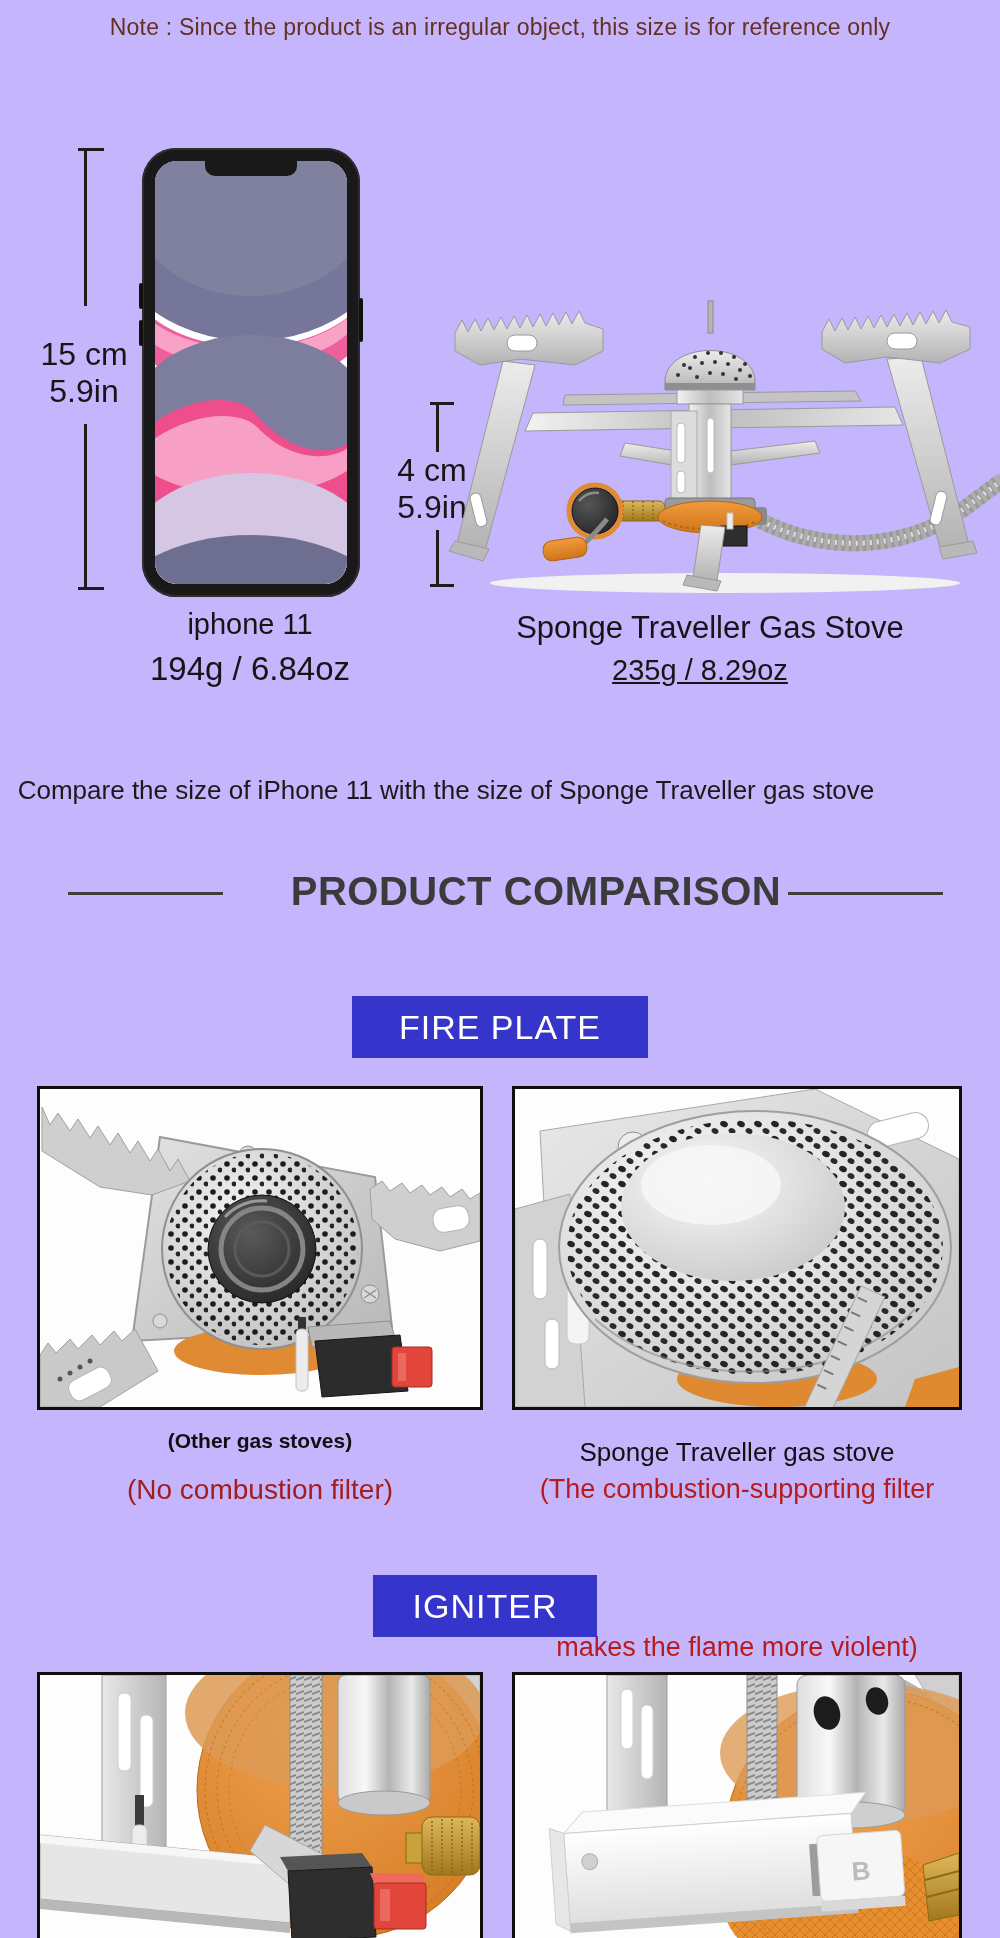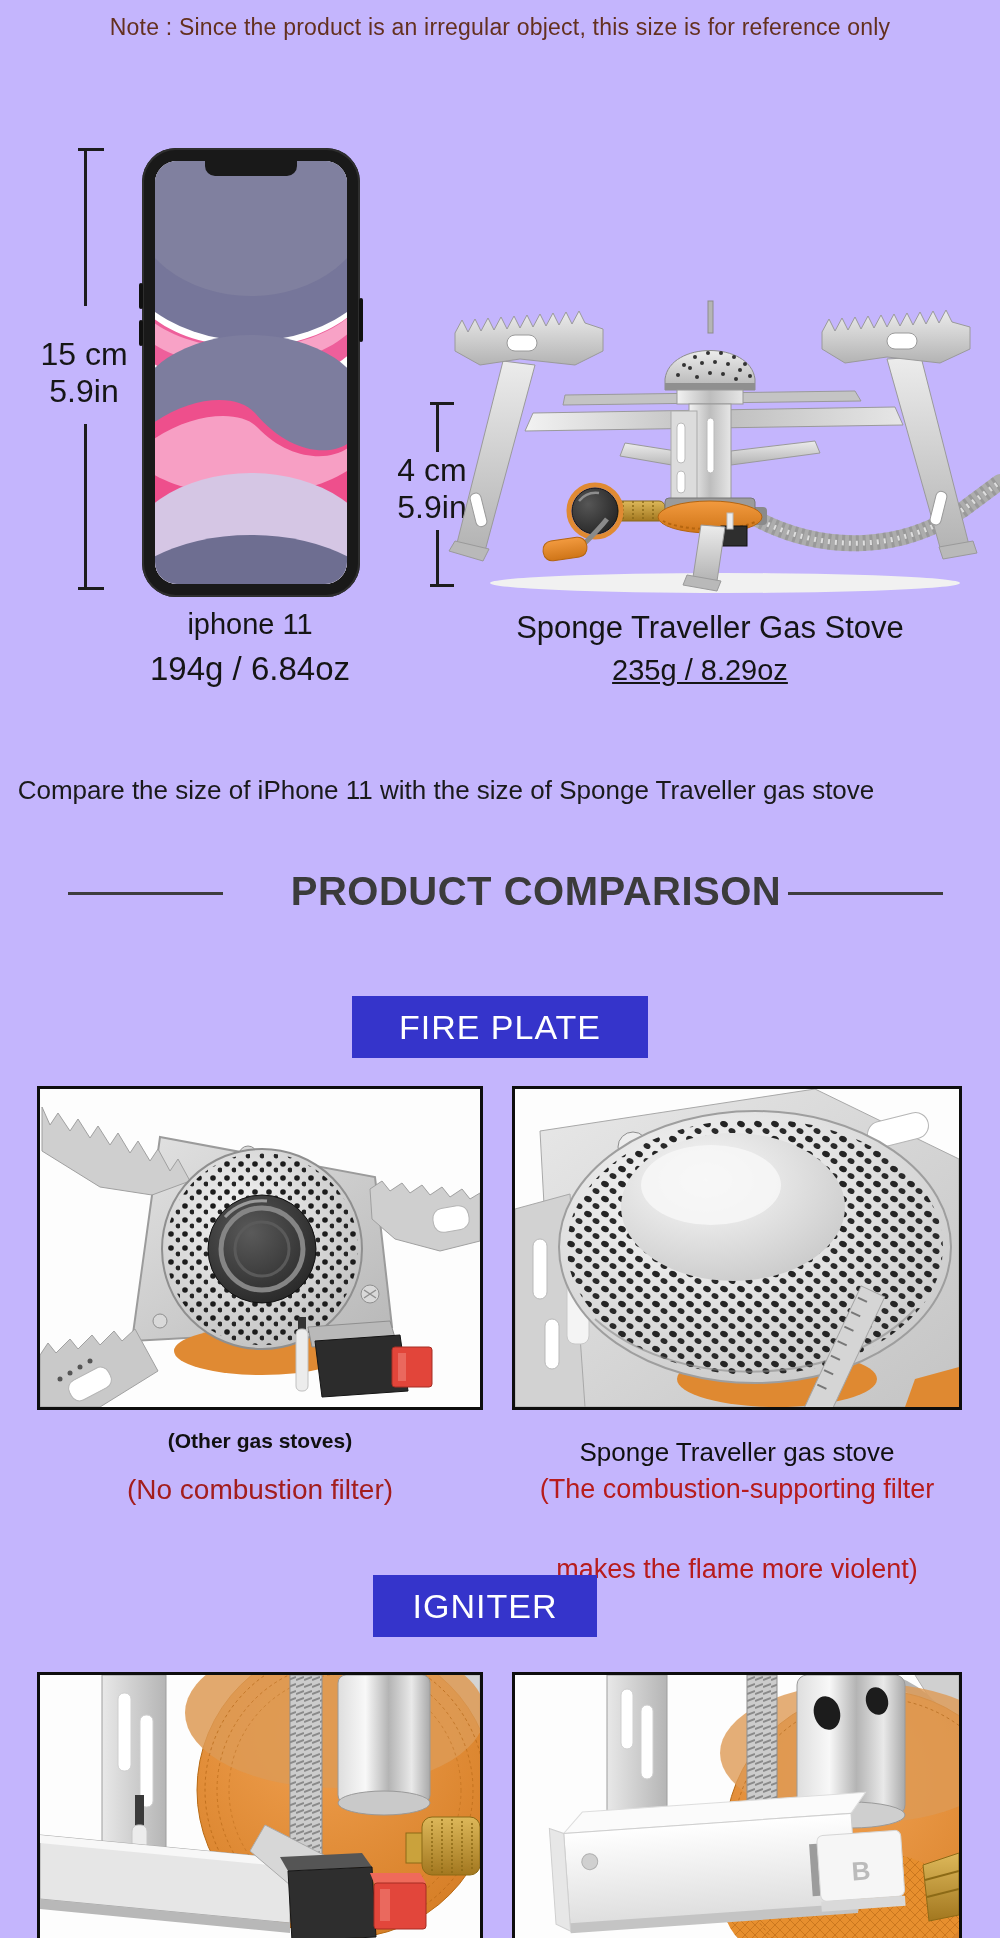--- a/index.html
+++ b/index.html
@@ -39,21 +39,21 @@
   .fp-right{left:512px;top:1086px;width:444px;height:318px;}
   .ig-left{left:37px;top:1672px;width:440px;height:330px;}
   .ig-right{left:512px;top:1672px;width:444px;height:330px;}
   .imgbox svg{display:block;}
 
   
   .cap-b1{top:1429px;left:37px;width:446px;font-size:21px;font-weight:bold;color:#101010;}
   .cap-r1{top:1474px;left:37px;width:446px;font-size:28px;color:#a31d1d;}
   .cap-b2{top:1437px;left:512px;width:450px;font-size:26px;color:#101010;}
   .cap-r2{top:1474px;left:512px;width:450px;font-size:27px;color:#b71c1c;}
-  .cap-r3{top:1510px;left:512px;width:450px;font-size:27px;color:#b71c1c;margin-top:44px;}
+  .cap-r3{top:1588px;left:512px;width:450px;font-size:27px;color:#b71c1c;margin-top:44px;}
 
   .name1{top:608px;left:100px;width:300px;font-size:29px;}
   .wt1{top:650px;left:100px;width:300px;font-size:33px;}
   .name2{top:610px;left:470px;width:480px;font-size:31px;}
   .wt2{top:654px;left:480px;width:440px;font-size:29px;text-decoration:underline;}
 </style>
 </head>
 <body>
 
 <div class="page">

